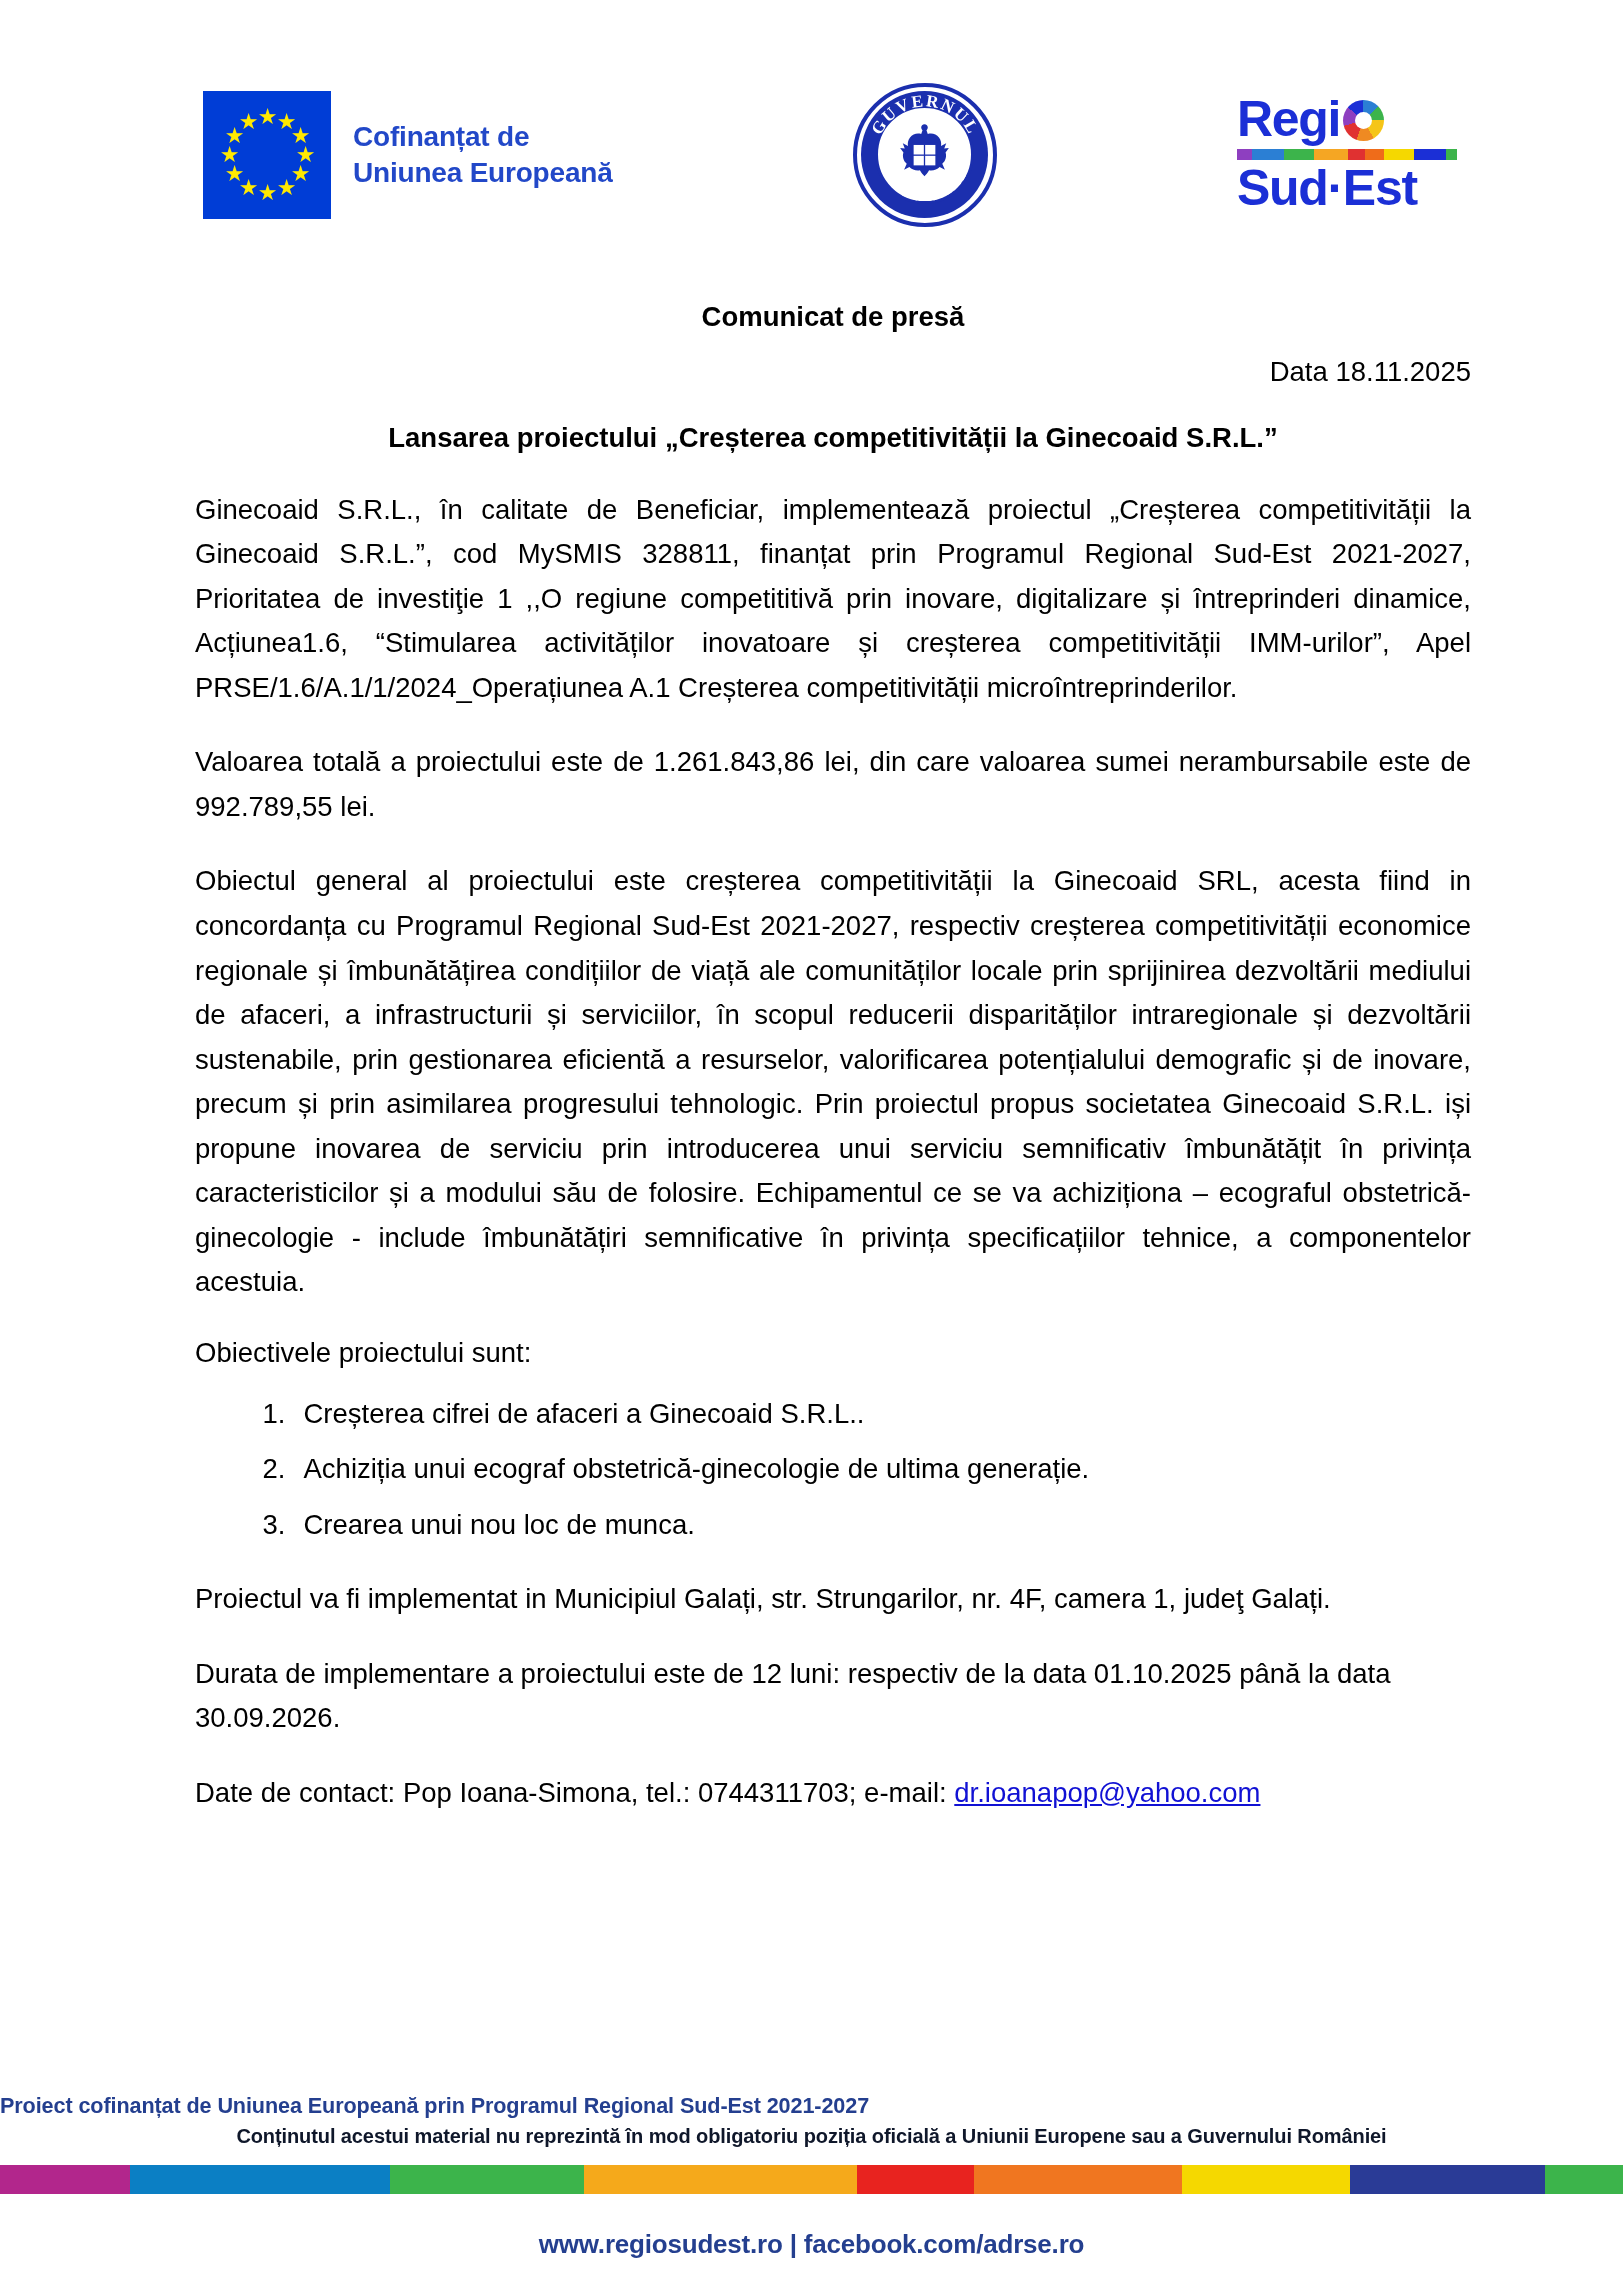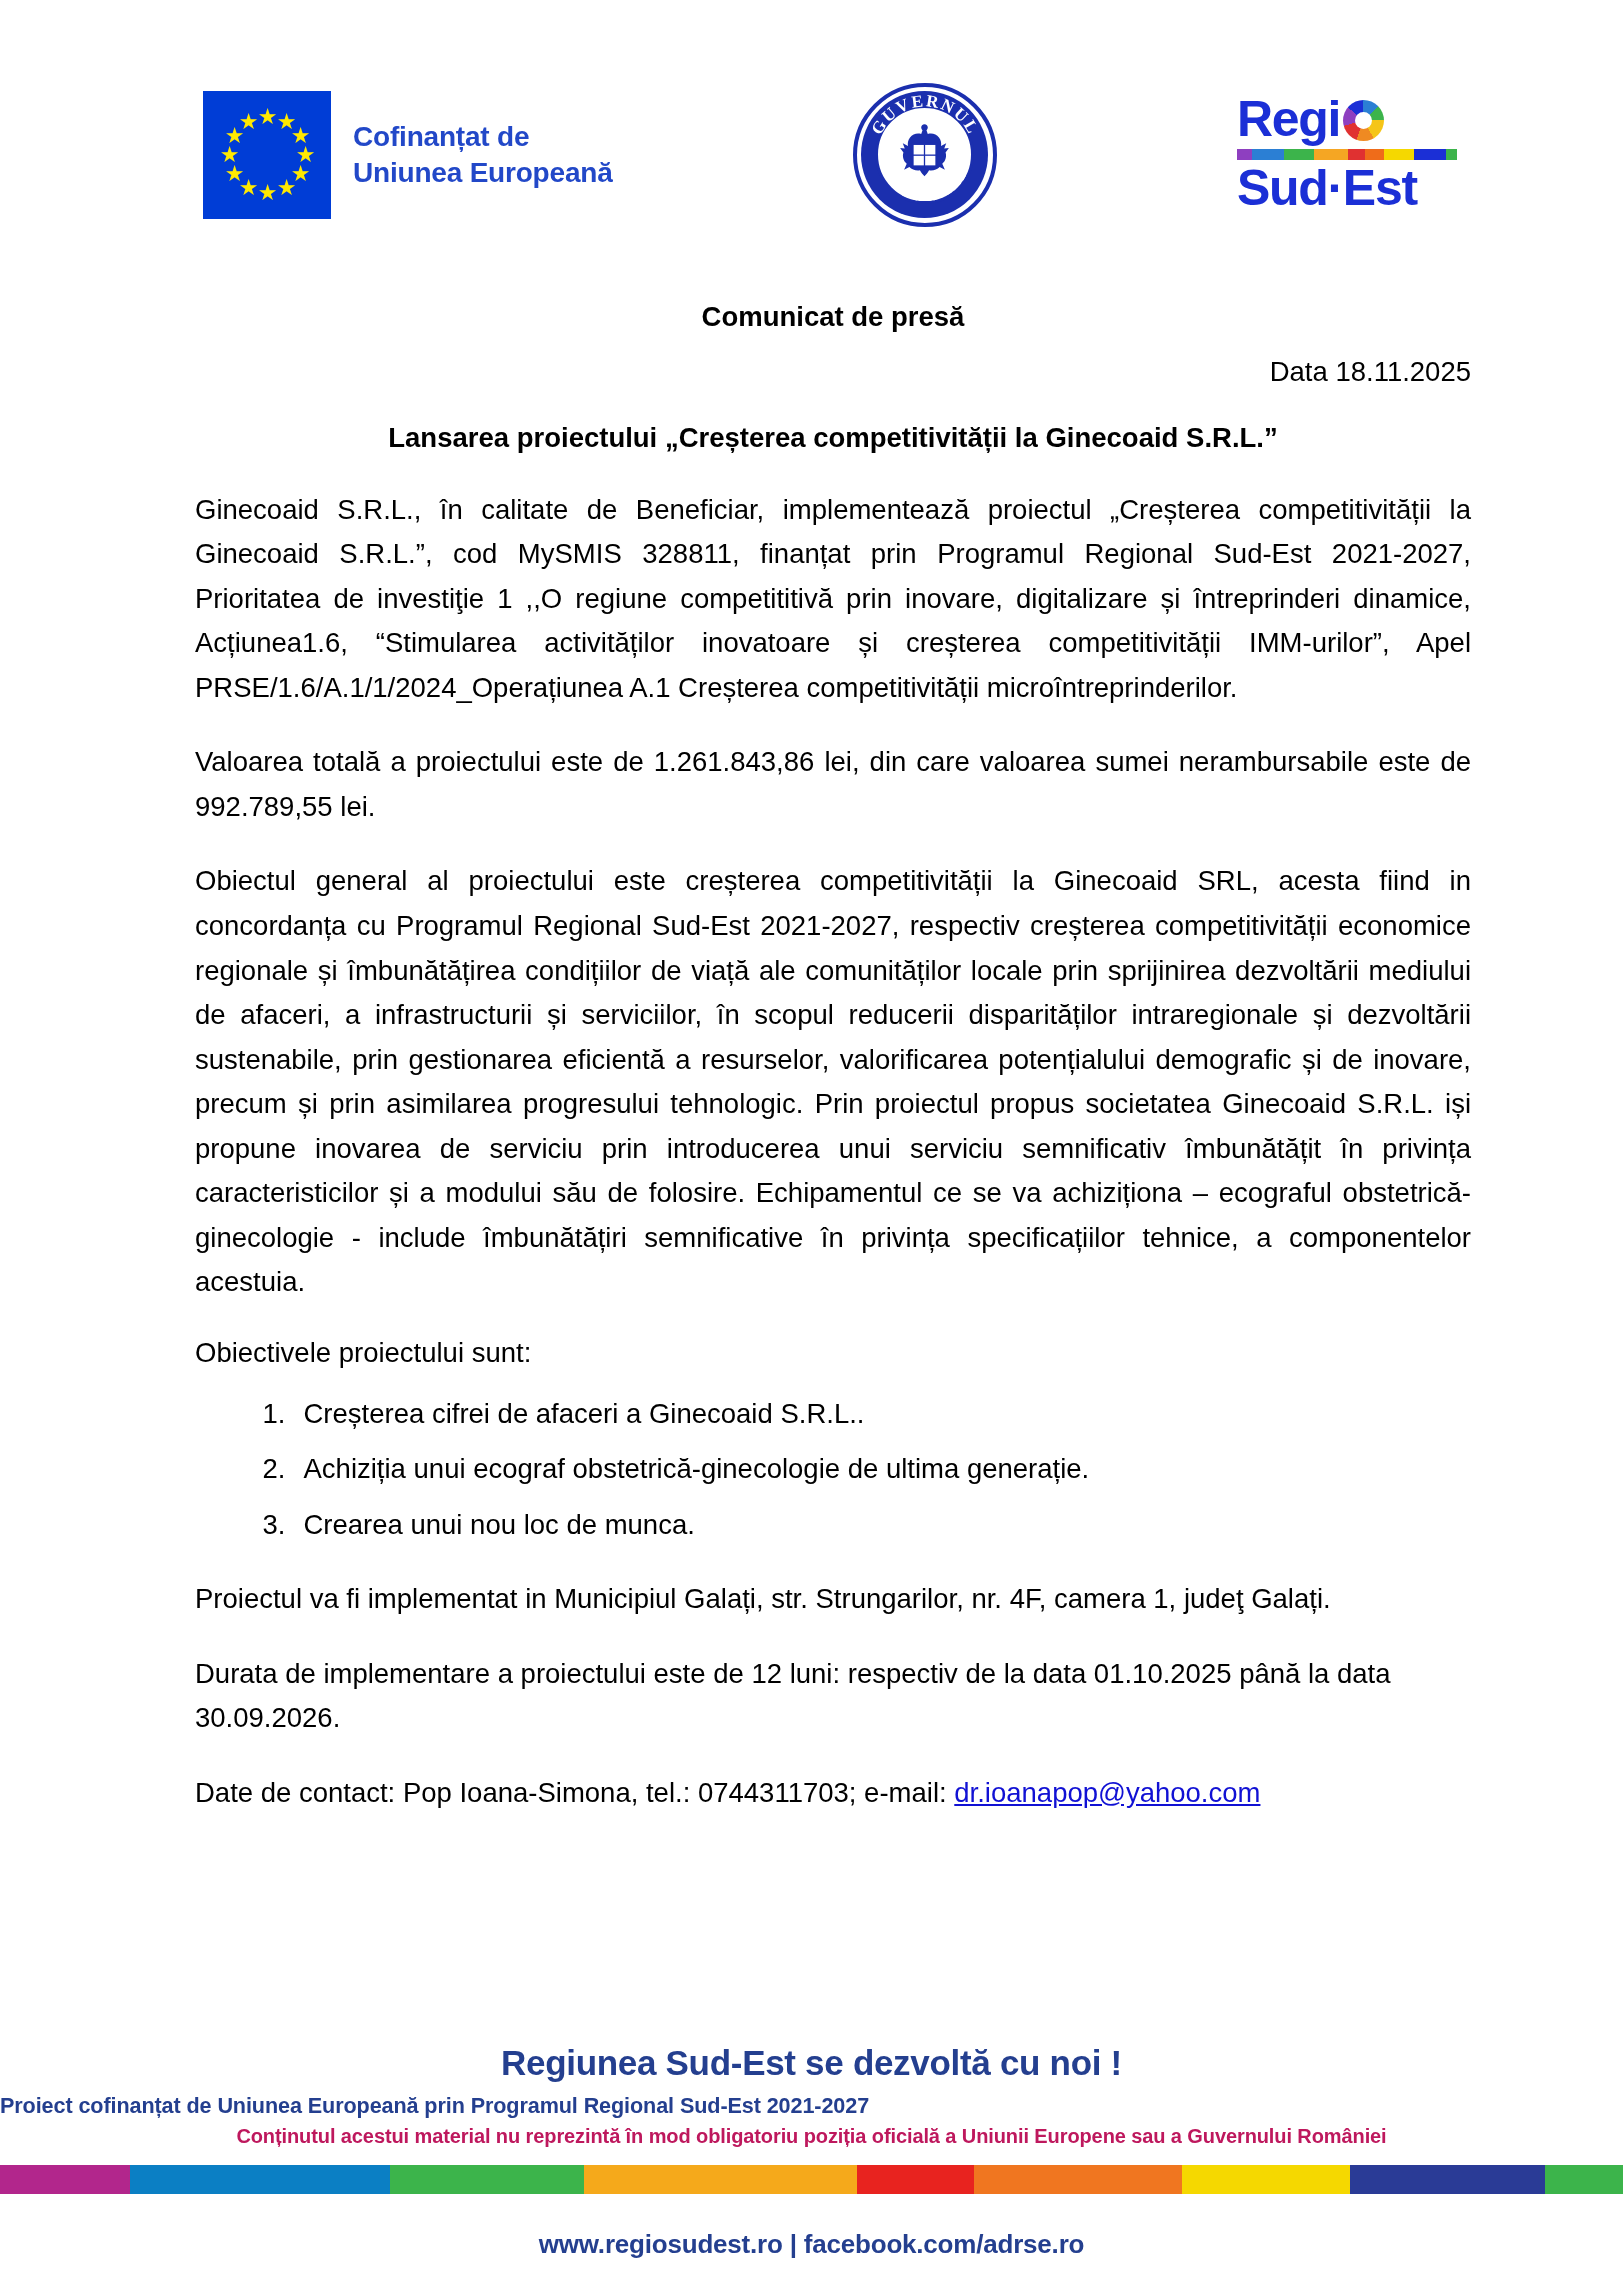--- a/index.html
+++ b/index.html
@@ -228,21 +228,21 @@
   .footer-sub {
     text-align: left;
     color: #243f8f;
     font-size: 21.6px;
     font-weight: bold;
     margin-top: 9.2px;
     letter-spacing: -0.1px;
   }
   .footer-disclaimer {
     text-align: center;
-    color: #be185d;
+    color: #0f172a;
     font-size: 20px;
     font-weight: bold;
     margin-top: 6.5px;
     letter-spacing: -0.1px;
   }
   .footer-bar {
     display: flex;
     height: 29px;
     width: 100%;
     margin-top: 17px;
@@ -347,21 +347,20 @@
     </ol>
 
     <p class="body-par no-just">Proiectul va fi implementat in Municipiul Galați, str. Strungarilor, nr. 4F, camera 1, judeţ Galați.</p>
     <p class="body-par no-just">Durata de implementare a proiectului este de 12 luni:  respectiv de la data 01.10.2025 până la data 30.09.2026.</p>
 
     <p class="body-par no-just"><span>Date de contact: Pop Ioana-Simona, tel.: 0744311703; e-mail: </span><a class="maillink" href="#">dr.ioanapop@yahoo.com</a></p>
 
   </div>
 
   <div class="footer">
-    <div class="footer-slogan">Regiunea Sud-Est se dezvoltă cu noi !</div>
     <div class="footer-sub">Proiect cofinanțat de Uniunea Europeană prin Programul Regional Sud-Est 2021-2027</div>
     <div class="footer-disclaimer">Conținutul acestui material nu reprezintă în mod obligatoriu poziția oficială a Uniunii Europene sau a Guvernului României</div>
     <div class="footer-bar" id="footerbar">
         <span style="background: rgb(178, 38, 140); flex: 1 1 0%;"></span>
         <span style="background: rgb(11, 127, 196); flex: 2 1 0%;"></span>
         <span style="background: rgb(60, 180, 75); flex: 1.5 1 0%;"></span>
         <span style="background: rgb(245, 169, 27); flex: 2.1 1 0%;"></span>
         <span style="background: rgb(232, 35, 31); flex: 0.9 1 0%;"></span>
         <span style="background: rgb(240, 118, 32); flex: 1.6 1 0%;"></span>
         <span style="background: rgb(245, 216, 0); flex: 1.3 1 0%;"></span>

